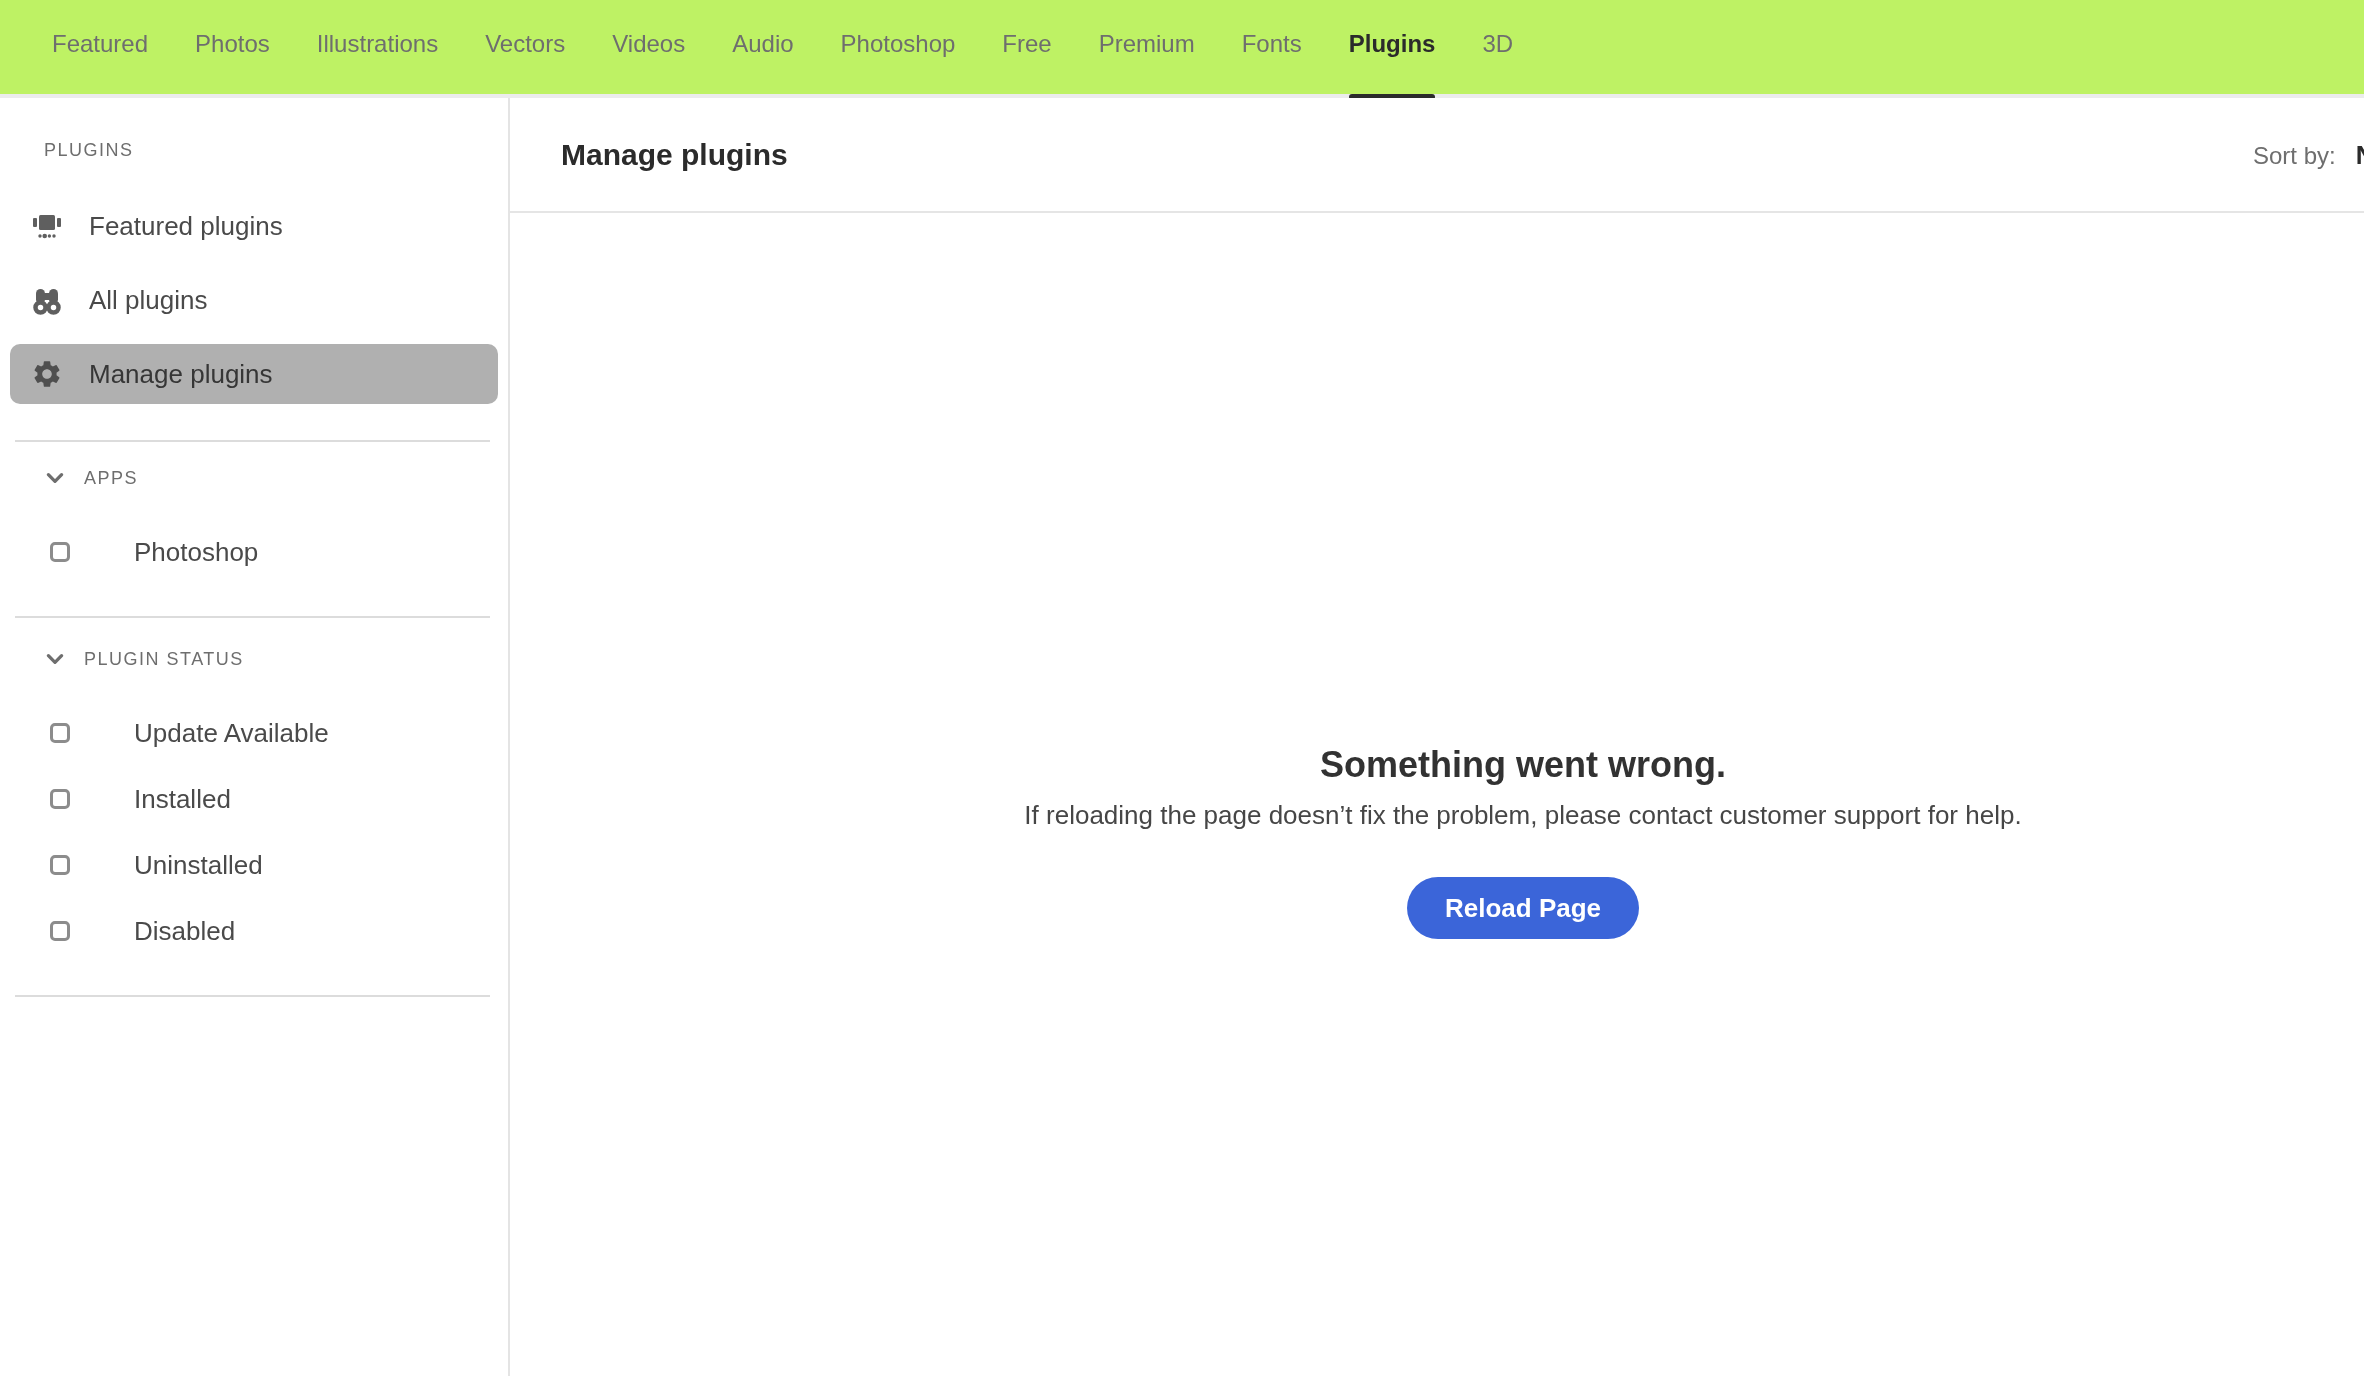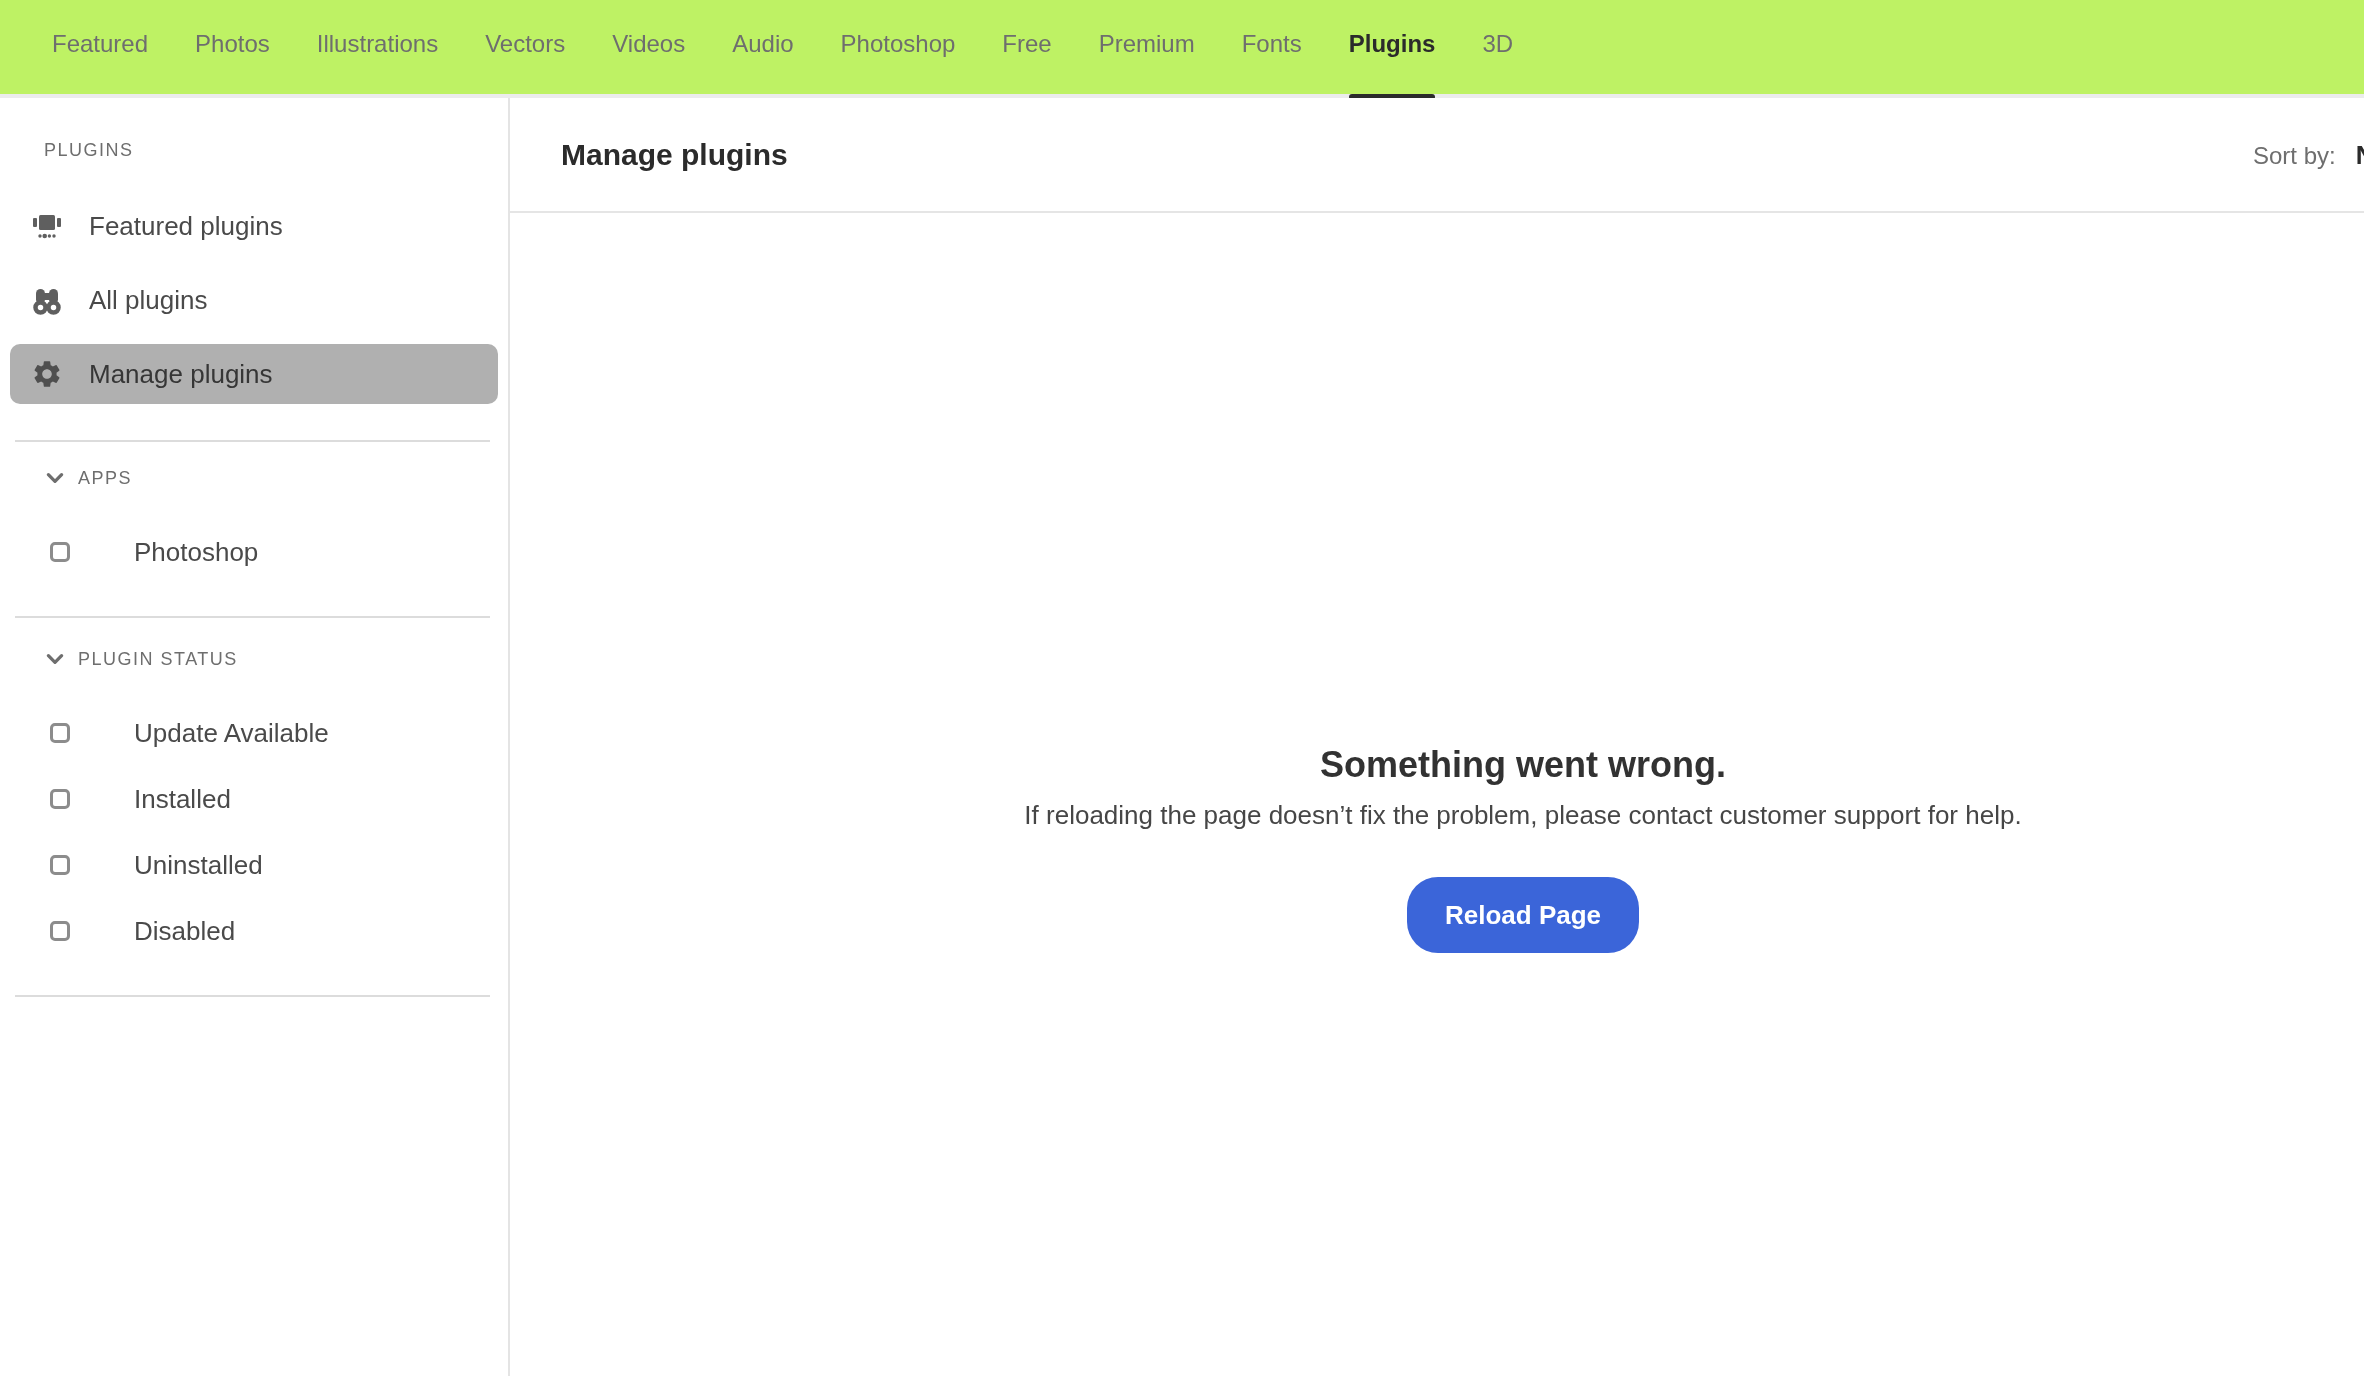--- a/index.html
+++ b/index.html
@@ -66,21 +66,21 @@
   .divider {
     position: absolute; left: 15px; width: 475px; height: 2px;
     background: #dcdcdc;
   }
   .div-1 { top: 342px; }
   .div-2 { top: 518px; }
   .div-3 { top: 897px; }
 
   .group-header {
     position: absolute; left: 44px; height: 28px;
-    display: flex; align-items: center; gap: 12px;
+    display: flex; align-items: center; gap: 18px;
     cursor: pointer;
   }
   .gh-apps   { top: 366px; }
   .gh-status { top: 547px; justify-content: flex-end; }
   .group-title {
     font-size: 18px; letter-spacing: 1.5px; color: #6e6e6e; white-space: nowrap;
   }
 
   .check-row {
     position: absolute; left: 50px; height: 40px;
@@ -125,21 +125,21 @@
     position: absolute; left: 510px; top: 744px;
     width: 2026px; text-align: center;
   }
   .error-heading {
     margin: 0; font-size: 36px; font-weight: 700; color: #323232;
   }
   .error-message {
     margin: 14px 0 0 0; font-size: 26px; color: #464646;
   }
   .reload-btn {
-    margin-top: 46px; height: 76px; padding: 0 38px;
+    margin-top: 46px; height: 62px; padding: 0 38px;
     border: none; border-radius: 31px;
     background: #3b65d9; color: #ffffff;
     font-family: "Liberation Sans", sans-serif;
     font-size: 26px; font-weight: 700;
     cursor: pointer;
   }
 
   svg { display: block; }
 </style>
 </head>

